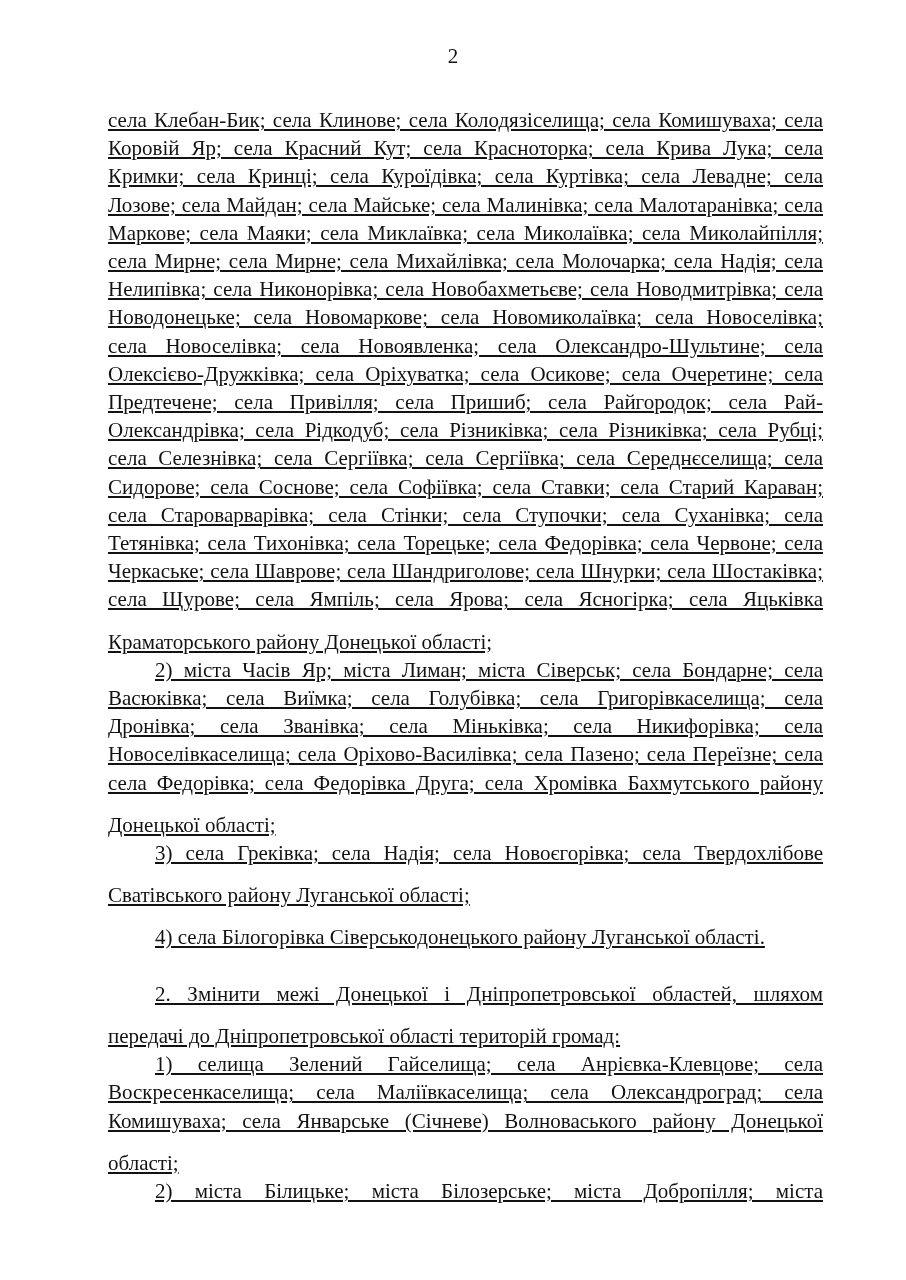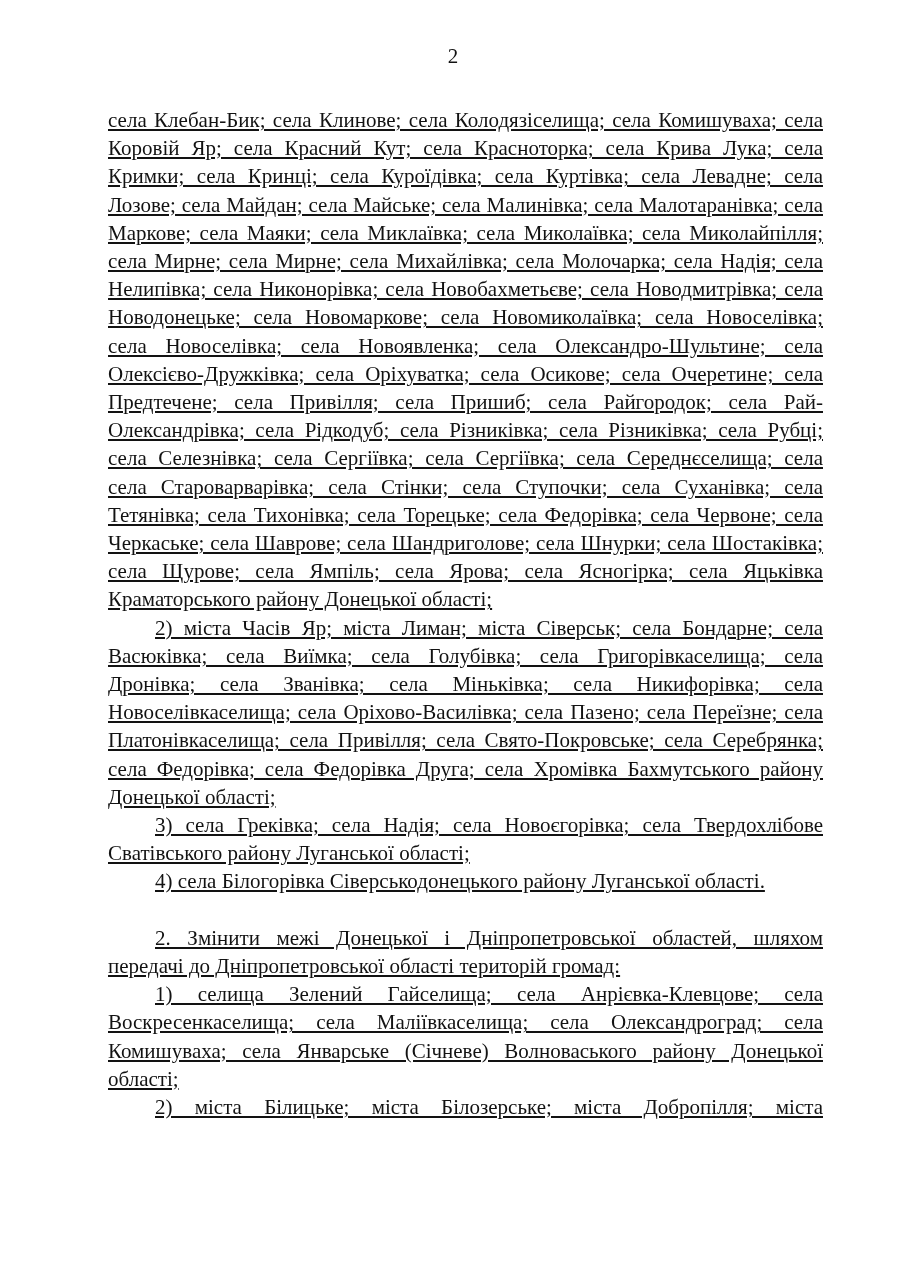--- a/index.html
+++ b/index.html
@@ -38,20 +38,21 @@
   }
   .line {
     text-align: justify;
     text-align-last: justify;
   }
   .line.indent {
     padding-left: 47px;
   }
   .line.last {
     text-align-last: left;
+    margin-top: 14px;
   }
 </style>
 </head>
 <body>
 
 <div class="page">
   <div class="page-number">2</div>
   <div class="document-body">
       <div class="paragraph">
         <div class="line">села Клебан-Бик; села Клинове; села Колодязіселища; села Комишуваха; села</div>
@@ -60,32 +61,32 @@
         <div class="line">Лозове; села Майдан; села Майське; села Малинівка; села Малотаранівка; села</div>
         <div class="line">Маркове; села Маяки; села Миклаївка; села Миколаївка; села Миколайпілля;</div>
         <div class="line">села Мирне; села Мирне; села Михайлівка; села Молочарка;  села Надія; села</div>
         <div class="line">Нелипівка; села Никонорівка; села Новобахметьєве; села Новодмитрівка; села</div>
         <div class="line">Новодонецьке; села Новомаркове; села Новомиколаївка; села Новоселівка;</div>
         <div class="line">села Новоселівка; села Новоявленка; села Олександро-Шультине; села</div>
         <div class="line">Олексієво-Дружківка; села Оріхуватка; села Осикове; села Очеретине; села</div>
         <div class="line">Предтечене; села Привілля; села Пришиб; села Райгородок; села Рай-</div>
         <div class="line">Олександрівка; села Рідкодуб; села Різниківка; села Різниківка; села Рубці;</div>
         <div class="line">села Селезнівка; села Сергіївка; села Сергіївка; села Середнєселища; села</div>
+        <div class="line">Сидорове; села Соснове; села Софіївка; села Ставки; села Старий Караван;</div>
         <div class="line">села Староварварівка; села Стінки; села Ступочки; села Суханівка; села</div>
         <div class="line">Тетянівка; села Тихонівка; села Торецьке; села Федорівка; села Червоне; села</div>
         <div class="line">Черкаське; села Шаврове; села Шандриголове; села Шнурки; села Шостаківка;</div>
         <div class="line">села Щурове; села Ямпіль; села Ярова; села Ясногірка; села Яцьківка</div>
         <div class="line last">Краматорського району Донецької області;</div>
       </div>
       <div class="paragraph">
         <div class="line indent">2) міста Часів Яр; міста Лиман; міста Сіверськ; села Бондарне; села</div>
         <div class="line">Васюківка; села Виїмка; села Голубівка; села Григорівкаселища; села</div>
         <div class="line">Дронівка; села Званівка; села Міньківка; села Никифорівка; села</div>
         <div class="line">Новоселівкаселища; села Оріхово-Василівка; села Пазено; села Переїзне; села</div>
-        <div class="line">Платонівкаселища; села Привілля; села Свято-Покровське; села Серебрянка;</div>
         <div class="line">села Федорівка; села Федорівка Друга; села Хромівка Бахмутського району</div>
         <div class="line last">Донецької області;</div>
       </div>
       <div class="paragraph">
         <div class="line indent">3) села Греківка; села Надія; села Новоєгорівка; села Твердохлібове</div>
         <div class="line last">Сватівського району Луганської області;</div>
       </div>
       <div class="paragraph">
         <div class="line indent last">4) села Білогорівка Сіверськодонецького району Луганської області.</div>
       </div>

